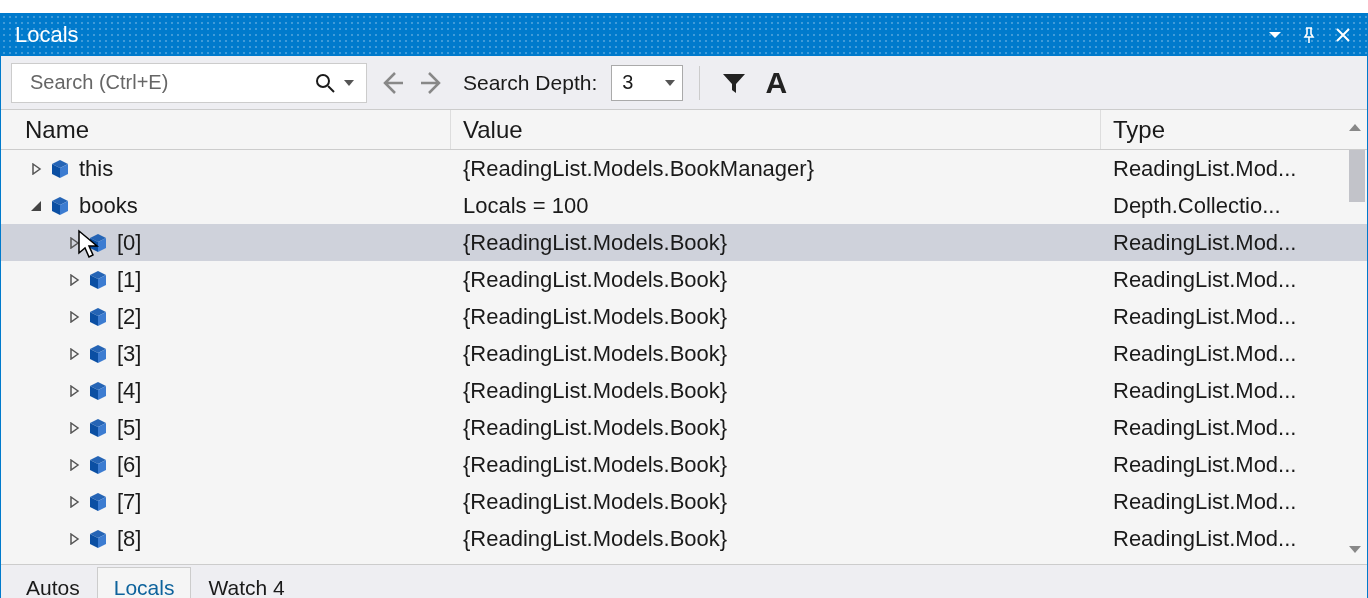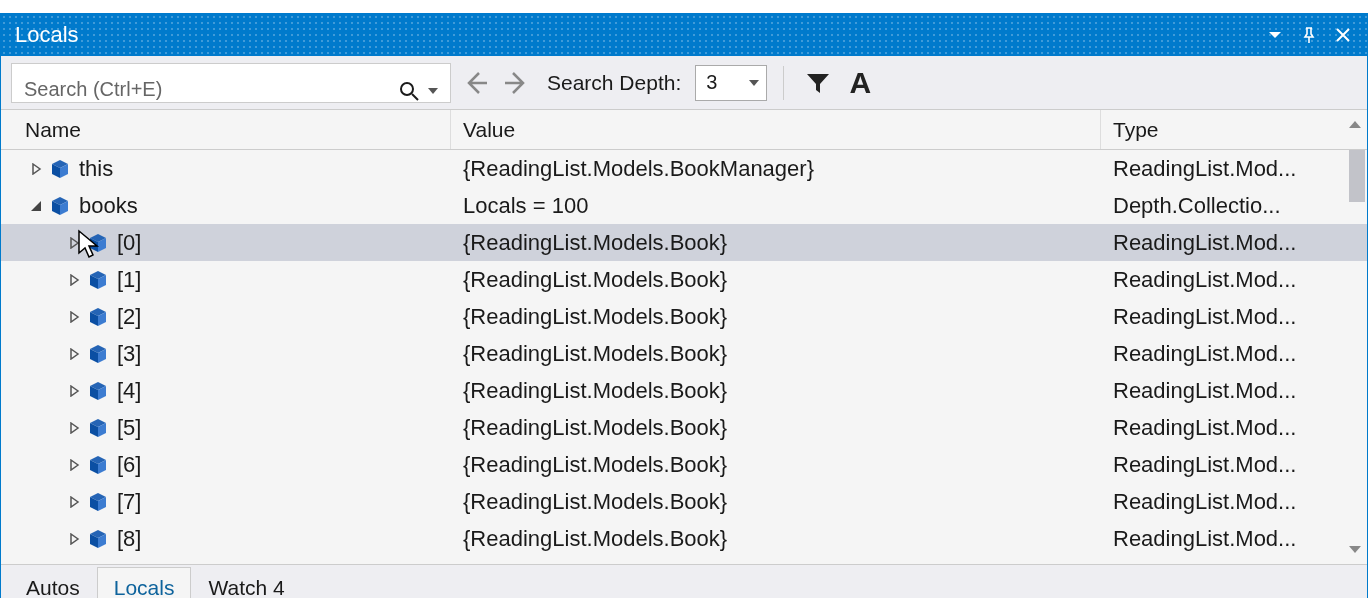--- a/index.html
+++ b/index.html
@@ -47,27 +47,27 @@
   .toolbar {
     height: 54px;
     background: #eeeef2;
     border-bottom: 1px solid #ccc;
     display: flex;
     align-items: center;
     padding: 0 10px;
     gap: 6px;
   }
   .search-box {
-    width: 440px;
+    width: 356px;
     height: 40px;
     background: #fff;
     border: 1px solid #ccc;
     display: flex;
-    align-items: flex-end;
-    padding: 0 6px 0 10px;
+    align-items: center;
+    padding: 0 6px 0 16px;
   }
   .search-box input {
     flex: 1 1 auto;
     border: none;
     outline: none;
     font-size: 20px;
     font-family: inherit;
     color: #666;
     background: transparent;
   }
@@ -121,21 +121,21 @@
     flex: 1 1 auto;
     display:flex;
     flex-direction: column;
     overflow: hidden;
     background:#f5f5f5;
   }
   .grid-header {
     display:flex;
     height: 40px;
     border-bottom: 1px solid #ccc;
-    font-size: 21px;
+    font-size: 24px;
     color:#1a1a1a;
     background:#f5f5f5;
     align-items: flex-end;
   }
   .col-name   { width: 450px; padding-left: 24px; border-right:1px solid #ddd; height:100%; display:flex; align-items:center;}
   .col-value  { width: 650px; padding-left: 12px; border-right:1px solid #ddd; height:100%; display:flex; align-items:center;}
   .col-type   { flex: 1 1 auto; padding-left: 12px; height:100%; display:flex; align-items:center; position:relative;}
   .scroll-up {
     position:absolute; right:4px; top:4px;
     color:#888;

